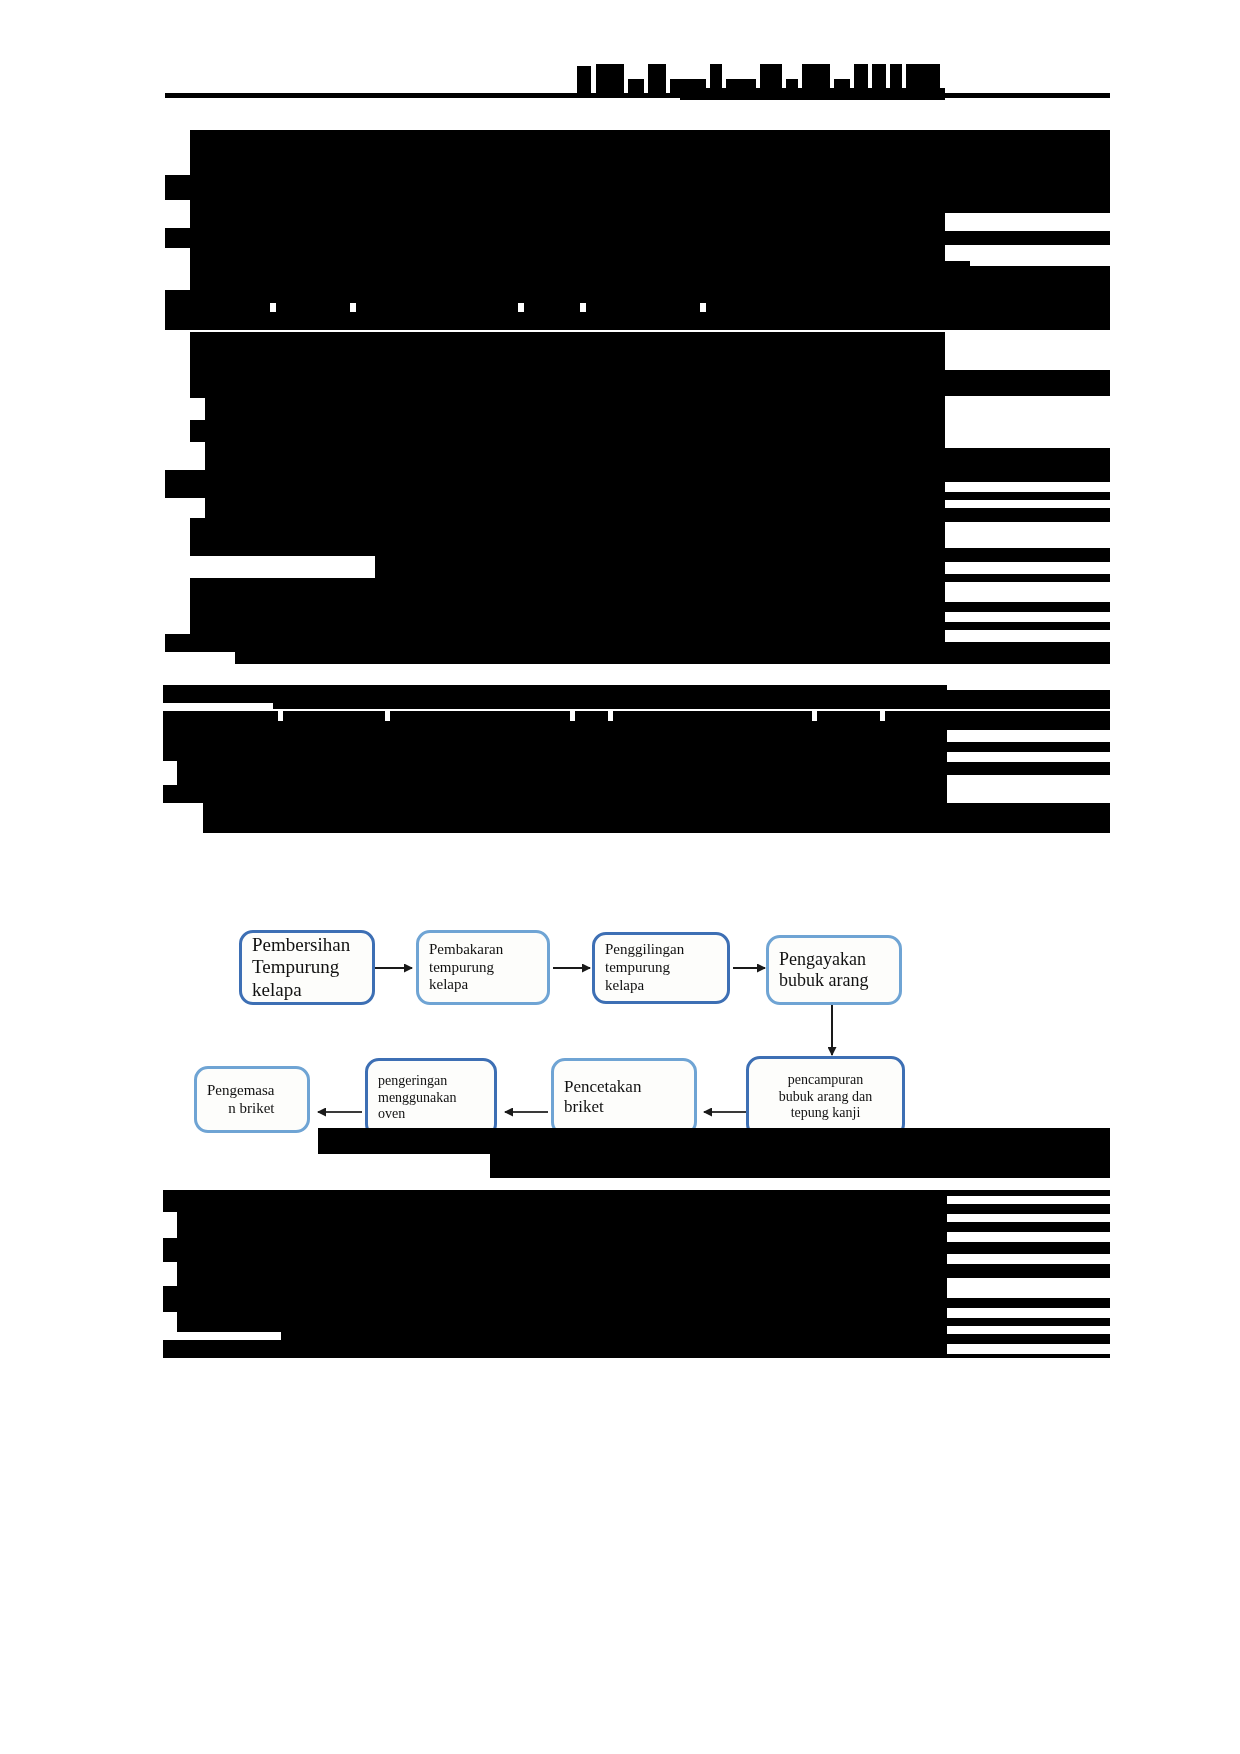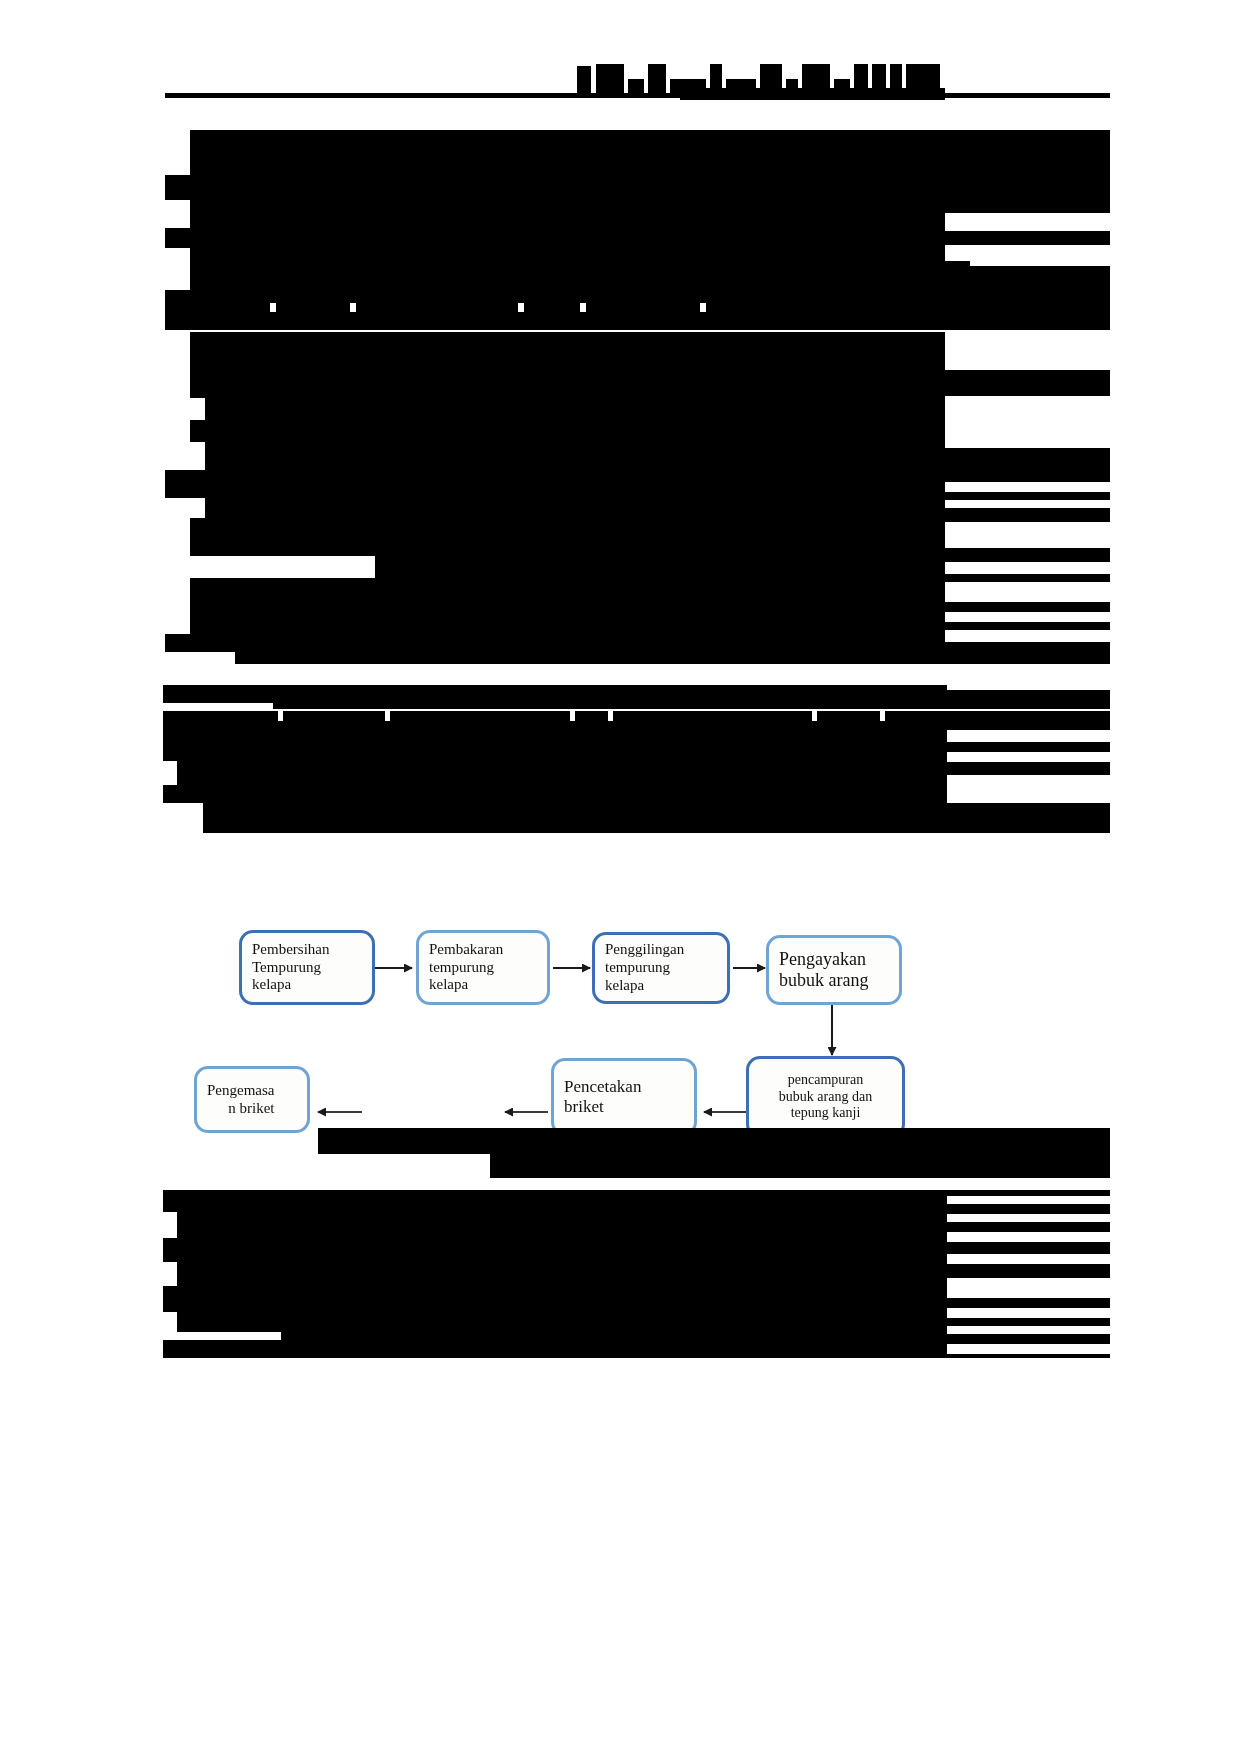--- a/index.html
+++ b/index.html
@@ -188,21 +188,21 @@
       <line x1="553" y1="108" x2="590" y2="108" stroke="#1a1a1a" stroke-width="2" marker-end="url(#ah)"></line>
       <line x1="733" y1="108" x2="765" y2="108" stroke="#1a1a1a" stroke-width="2" marker-end="url(#ah)"></line>
 
       <line x1="832" y1="145" x2="832" y2="195" stroke="#1a1a1a" stroke-width="2" marker-end="url(#ah)"></line>
 
       <line x1="748" y1="252" x2="704" y2="252" stroke="#3a3a3a" stroke-width="2" marker-end="url(#ah)"></line>
       <line x1="548" y1="252" x2="505" y2="252" stroke="#3a3a3a" stroke-width="2" marker-end="url(#ah)"></line>
       <line x1="362" y1="252" x2="318" y2="252" stroke="#3a3a3a" stroke-width="2" marker-end="url(#ah)"></line>
     </svg>
 
-    <div class="node dark" style="left:239px; top:70px; width:136px; height:75px; font-size:15px;">
+    <div class="node dark" style="left:239px; top:70px; width:136px; height:75px; font-size:19px;">
       <span class="node-label">Pembersihan
 Tempurung
 kelapa</span>
     </div>
 
     <div class="node light" style="left:416px; top:70px; width:134px; height:75px; font-size:15px;">
       <span class="node-label">Pembakaran
 tempurung
 kelapa</span>
     </div>
@@ -222,20 +222,25 @@
       <span class="node-label">pencampuran
 bubuk arang dan
 tepung kanji</span>
     </div>
 
     <div class="node light" style="left:551px; top:198px; width:146px; height:78px; font-size:17px;">
       <span class="node-label">Pencetakan
 briket</span>
     </div>
 
+    <div class="node dark" style="left:365px; top:198px; width:132px; height:80px; font-size:14px;">
+      <span class="node-label">pengeringan
+menggunakan
+oven</span>
+    </div>
 
     <div class="node light" style="left:194px; top:206px; width:116px; height:67px; font-size:15px;text-align:right;">
       <span class="node-label">Pengemasa
 n briket</span>
     </div>
   </div>
 
   <div class="caption-redact" style="left:318px; top:1128px; width:792px; height:26px;"></div>
   <div class="caption-redact" style="left:490px; top:1154px; width:620px; height:24px;"></div>
 

